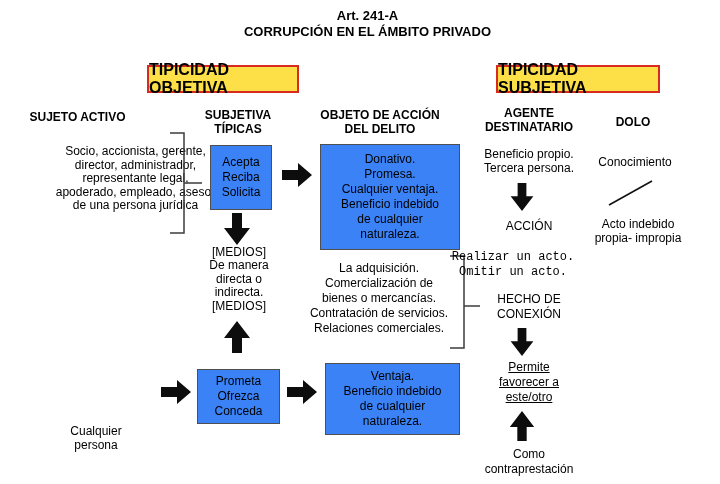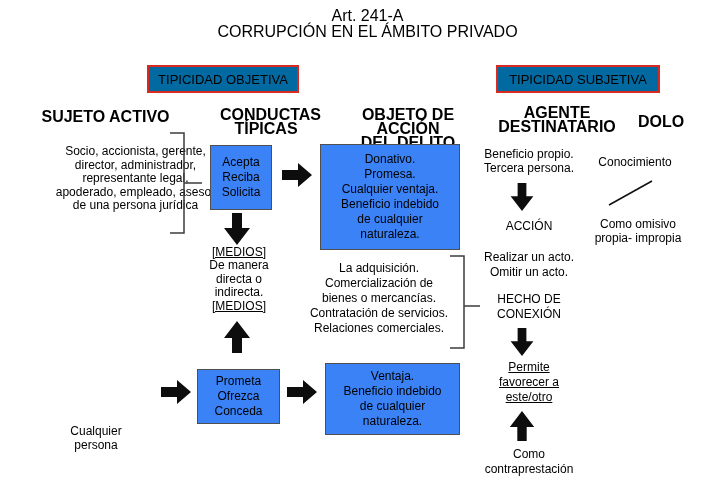--- a/index.html
+++ b/index.html
@@ -5,34 +5,34 @@
   :root { --accent-red: #d92a21; --ink: #000; --line: #4f4f4f; }
   html,body { margin:0; padding:0; background:#fff; }
   .canvas {
     position:relative; width:720px; height:484px; background:#fff;
     font-family:"Liberation Sans", sans-serif; color:var(--ink);
     font-size:12px; overflow:hidden;
   }
   .abs { position:absolute; }
   .pre { white-space:pre-line; }
   .ctr { text-align:center; }
-  .title-line { font-size:16px; font-weight:normal; line-height:16px; text-align:center; }
+  .title-line { font-size:13px; font-weight:bold; line-height:16px; text-align:center; }
   .banner {
     border:2px solid var(--accent-red);
     display:flex; align-items:center; justify-content:center;
-    font-weight:normal; font-size:13px; background:#0369a1;
+    font-weight:bold; font-size:16px; background:#fde047;
   }
-  .hdr { font-weight:bold; font-size:16px; line-height:14px;margin-left:28px; }
+  .hdr { font-weight:bold; font-size:12px; line-height:14px; }
   .box {
     border:1px solid var(--line); background:#3b82f6;
     display:flex; align-items:center; justify-content:center;
   }
   .box .txt { line-height:15px; }
   .body-txt { line-height:14px; }
-  .underline { text-decoration:underline; }
+  .underline { }
   svg { display:block; }
 </style>
 </head>
 <body>
 
 <div class="canvas">
 
   <div class="abs" style="left:15px; top:8px; width:705px;">
     <div class="title-line">Art. 241-A</div>
     <div class="title-line">CORRUPCIÓN EN EL ÁMBITO PRIVADO</div>
@@ -45,21 +45,21 @@
   <div class="abs pre ctr" style="left:0px; top:145px; width:183px; line-height:13.5px;padding-left:44px;">Socio, accionista, gerente,
 director, administrador,
 representante legal,
 apoderado, empleado, asesor
 de una persona jurídica</div>
 
   <svg class="abs" style="left:168px; top:131px;" width="36" height="104" viewBox="0 0 36 104">
     <path d="M2 2 H16 V102 H2 M16 52 H34" stroke="#3d3d3d" stroke-width="1.5" fill="none"></path>
   </svg>
 
-  <div class="abs hdr ctr pre" style="left:192px; top:108px; width:92px;">CONDUCTAS
+  <div class="abs hdr ctr pre" style="left:192px; top:108px; width:92px;">SUBJETIVA
 TÍPICAS</div>
 
   <div class="abs box" style="left:210px; top:145px; width:60px; height:63px;">
     <div class="pre ctr txt">Acepta
 Reciba
 Solicita</div>
   </div>
 
   <svg class="abs" style="left:282px; top:163px;" width="30" height="24" viewBox="0 0 30 24">
     <path d="M0 7 H16 V0 L30 12 L16 24 V17 H0 Z" fill="#0d0d0d"></path>
@@ -132,21 +132,21 @@
 
   <div class="abs pre ctr body-txt" style="left:462px; top:147px; width:134px;">Beneficio propio.
 Tercera persona.</div>
 
   <svg class="abs" style="left:509px; top:183px;" width="26" height="28" viewBox="0 0 26 32">
     <path d="M8 0 H18 V15 H26 L13 32 L0 15 H8 Z" fill="#0d0d0d"></path>
   </svg>
 
   <div class="abs ctr" style="left:468px; top:219px; width:122px;">ACCIÓN</div>
 
-  <div class="abs pre ctr" style="left:462px; top:250px; width:134px; line-height:14.5px;">Realizar un acto.
+  <div class="abs pre ctr" style="left:446px; top:250px; width:134px; line-height:14.5px;font-family:Liberation Mono, monospace;">Realizar un acto.
 Omitir un acto.</div>
 
   <div class="abs pre ctr" style="left:468px; top:292px; width:122px; line-height:14.5px;">HECHO DE
 CONEXIÓN</div>
 
   <svg class="abs" style="left:509px; top:328px;" width="26" height="28" viewBox="0 0 26 32">
     <path d="M8 0 H18 V15 H26 L13 32 L0 15 H8 Z" fill="#0d0d0d"></path>
   </svg>
 
   <div class="abs pre ctr" style="left:468px; top:360px; width:122px; line-height:15px;text-decoration:underline;">Permite
@@ -161,16 +161,16 @@
 contraprestación</div>
 
   <div class="abs hdr ctr" style="left:594px; top:115px; width:78px;">DOLO</div>
 
   <div class="abs ctr" style="left:585px; top:155px; width:100px;">Conocimiento</div>
 
   <svg class="abs" style="left:607px; top:179px;" width="48" height="28" viewBox="0 0 48 28">
     <line x1="2" y1="26" x2="45" y2="2" stroke="#111" stroke-width="1.6"></line>
   </svg>
 
-  <div class="abs pre ctr" style="left:588px; top:217px; width:100px; line-height:14px;">Como omisivo
+  <div class="abs pre ctr" style="left:588px; top:217px; width:100px; line-height:14px;">Acto indebido
 propia- impropia</div>
 
 </div>
 
 </body></html>

